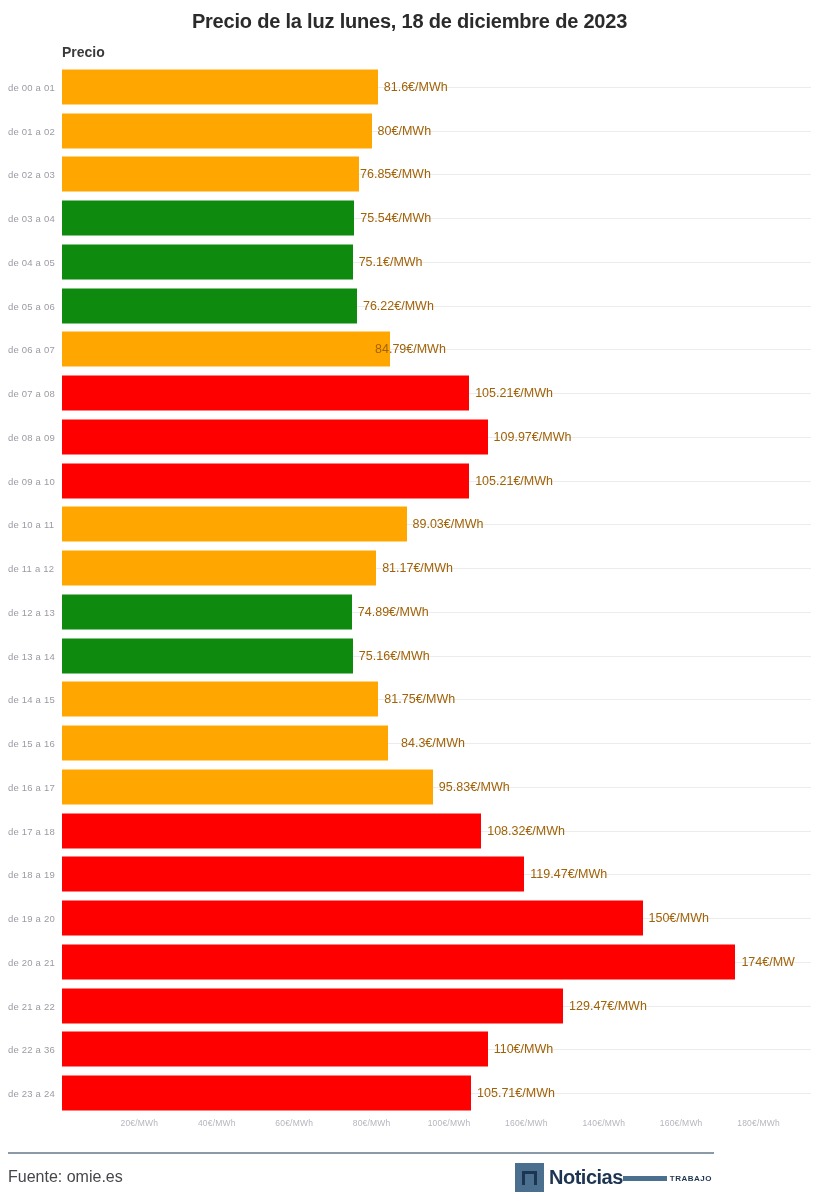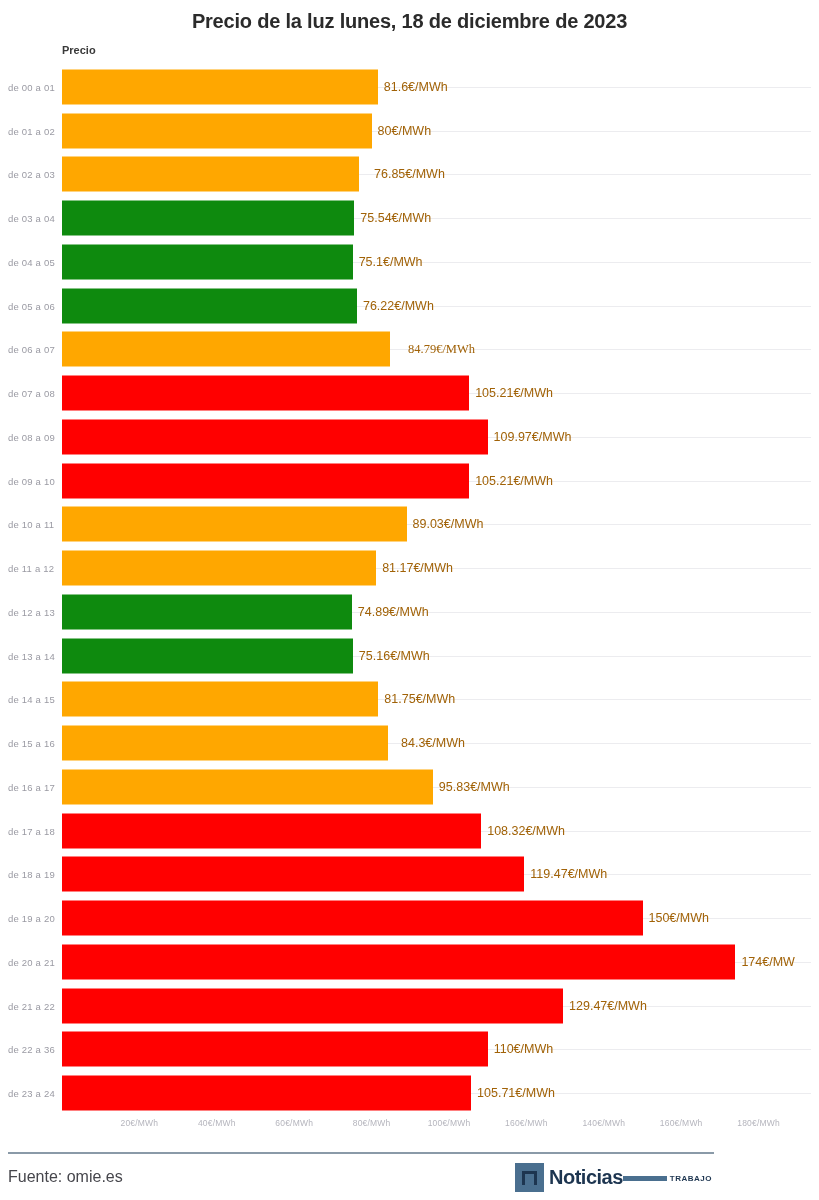--- a/index.html
+++ b/index.html
@@ -32,21 +32,21 @@
     font-weight: bold;
     color: #2b2b2b;
     letter-spacing: -0.2px;
     white-space: nowrap;
   }
   
   .series-label {
     position: absolute;
     top: 44px;
     left: 62px;
-    font-size: 11px;
+    font-size: 14px;
     font-weight: bold;
     color: #3a3a3a;
   }
   
   #plot {
     position: absolute;
     left: 0;
     top: 65px;
     width: 819px;
     height: 1050px;
@@ -200,21 +200,21 @@
       <div class="row">
         <div class="grid-line"></div>
         <div class="cat-label">de 01 a 02</div>
         <div class="bar" style="width: 309.6px; background: rgb(255, 167, 0);"></div>
         <div class="bar-value" style="left: 377.6px;">80€/MWh</div>
       </div>
       <div class="row">
         <div class="grid-line"></div>
         <div class="cat-label">de 02 a 03</div>
         <div class="bar" style="width: 297.409px; background: rgb(255, 167, 0);"></div>
-        <div class="bar-value" style="left: 374px;">76.85€/MWh</div>
+        <div class="bar-value" style="left: 360px;">76.85€/MWh</div>
       </div>
       <div class="row">
         <div class="grid-line"></div>
         <div class="cat-label">de 03 a 04</div>
         <div class="bar" style="width: 292.34px; background: rgb(14, 138, 14);"></div>
         <div class="bar-value" style="left: 360.34px;">75.54€/MWh</div>
       </div>
       <div class="row">
         <div class="grid-line"></div>
         <div class="cat-label">de 04 a 05</div>
@@ -224,21 +224,21 @@
       <div class="row">
         <div class="grid-line"></div>
         <div class="cat-label">de 05 a 06</div>
         <div class="bar" style="width: 294.971px; background: rgb(14, 138, 14);"></div>
         <div class="bar-value" style="left: 362.971px;">76.22€/MWh</div>
       </div>
       <div class="row">
         <div class="grid-line"></div>
         <div class="cat-label">de 06 a 07</div>
         <div class="bar" style="width: 328.137px; background: rgb(255, 167, 0);"></div>
-        <div class="bar-value" style="left: 408px; font-family: Liberation Serif, serif;">84.79€/MWh</div>
+        <div class="bar-value" style="left: 375px;">84.79€/MWh</div>
       </div>
       <div class="row">
         <div class="grid-line"></div>
         <div class="cat-label">de 07 a 08</div>
         <div class="bar" style="width: 407.163px; background: rgb(255, 0, 0);"></div>
         <div class="bar-value" style="left: 475.163px;">105.21€/MWh</div>
       </div>
       <div class="row">
         <div class="grid-line"></div>
         <div class="cat-label">de 08 a 09</div>

